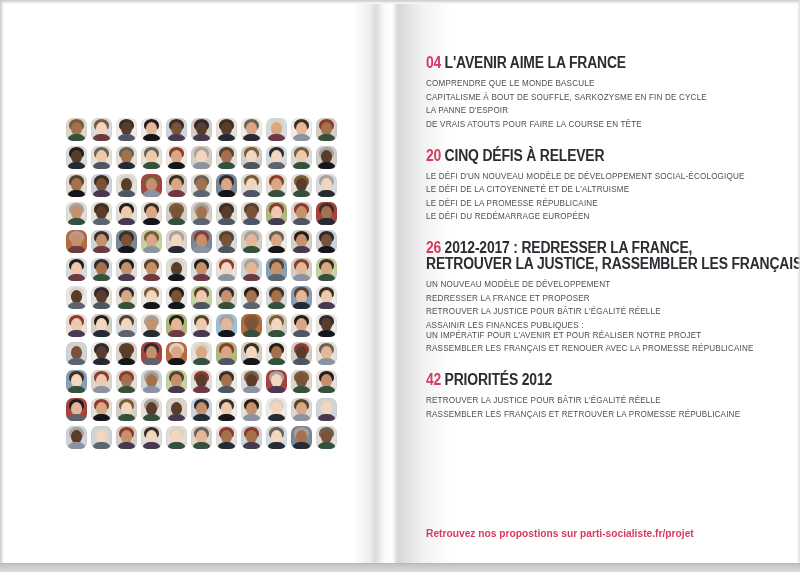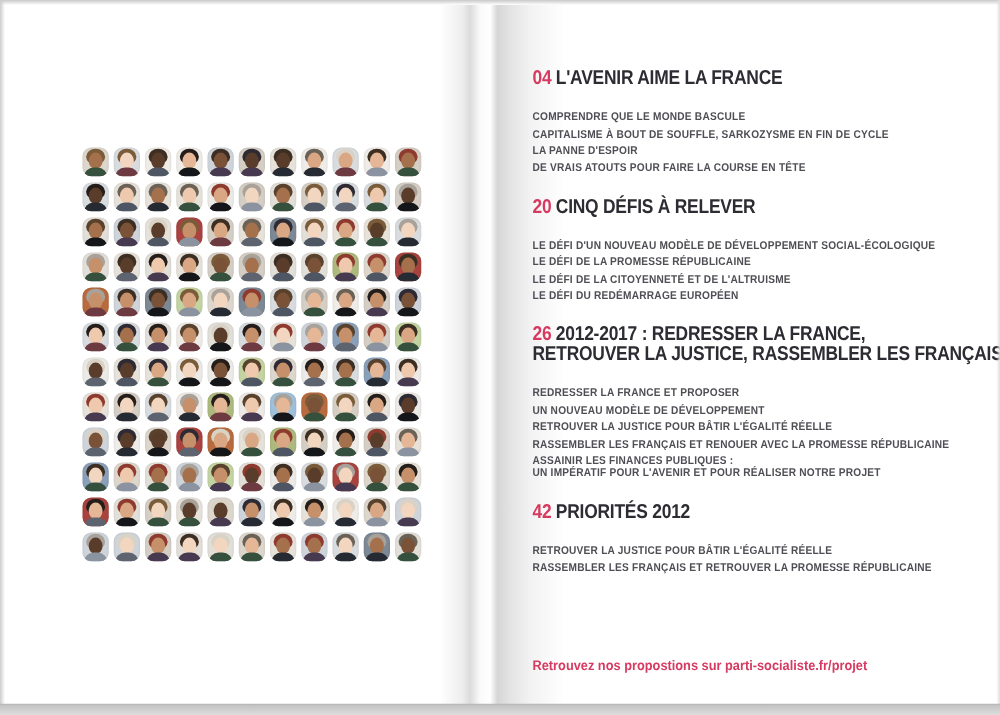--- a/index.html
+++ b/index.html
@@ -48,21 +48,21 @@
   .tile .shirt{position:absolute;bottom:-1px;left:1px;width:19px;height:8px;
     border-radius:8px 8px 0 0;background:var(--shirt);}
 
   
   .toc{position:absolute;left:426px;top:55px;width:366px;}
   .toc-section{margin-bottom:19px;}
   .head-line{font-weight:bold;font-size:16px;line-height:16px;color:#2c2c32;
     letter-spacing:-0.2px;white-space:nowrap;
     transform:scaleX(0.87);transform-origin:0 50%;}
   .sec-num{color:var(--accent);margin-right:4px;}
-  .sec-items{margin-top:17px;font-weight:bold;}
+  .sec-items{margin-top:7px;}
   .toc-item{margin-bottom:3.5px;}
   .item-line{font-size:9px;line-height:10px;color:#4e4e54;letter-spacing:0.2px;
     white-space:nowrap;transform:scaleX(0.9);transform-origin:0 50%;}
 
   .footer{position:absolute;left:426px;top:527px;
     font-size:11px;line-height:12px;font-weight:bold;color:var(--accent);
     white-space:nowrap;transform:scaleX(0.93);transform-origin:0 50%;cursor:pointer;}
 </style>
 </head>
 <body style="--accent: #d63a60;">
@@ -755,49 +755,49 @@
             </div>
           </div>
         </div>
         <div class="toc-section">
           <div class="head-line"><span class="sec-num">20</span>CINQ DÉFIS À RELEVER</div>
           <div class="sec-items">
             <div class="toc-item">
               <div class="item-line">LE DÉFI D'UN NOUVEAU MODÈLE DE DÉVELOPPEMENT SOCIAL-ÉCOLOGIQUE</div>
             </div>
             <div class="toc-item">
+              <div class="item-line">LE DÉFI DE LA CITOYENNETÉ ET DE L'ALTRUISME</div>
+            </div>
+            <div class="toc-item">
               <div class="item-line">LE DÉFI DE LA PROMESSE RÉPUBLICAINE</div>
-            </div>
-            <div class="toc-item">
-              <div class="item-line">LE DÉFI DE LA CITOYENNETÉ ET DE L'ALTRUISME</div>
             </div>
             <div class="toc-item">
               <div class="item-line">LE DÉFI DU REDÉMARRAGE EUROPÉEN</div>
             </div>
           </div>
         </div>
         <div class="toc-section">
           <div class="head-line"><span class="sec-num">26</span>2012-2017 : REDRESSER LA FRANCE,</div>
           <div class="head-line">RETROUVER LA JUSTICE, RASSEMBLER LES FRANÇAIS</div>
           <div class="sec-items">
             <div class="toc-item">
+              <div class="item-line">UN NOUVEAU MODÈLE DE DÉVELOPPEMENT</div>
+            </div>
+            <div class="toc-item">
               <div class="item-line">REDRESSER LA FRANCE ET PROPOSER</div>
             </div>
             <div class="toc-item">
-              <div class="item-line">UN NOUVEAU MODÈLE DE DÉVELOPPEMENT</div>
-            </div>
-            <div class="toc-item">
               <div class="item-line">RETROUVER LA JUSTICE POUR BÂTIR L'ÉGALITÉ RÉELLE</div>
-            </div>
-            <div class="toc-item">
-              <div class="item-line">RASSEMBLER LES FRANÇAIS ET RENOUER AVEC LA PROMESSE RÉPUBLICAINE</div>
             </div>
             <div class="toc-item">
               <div class="item-line">ASSAINIR LES FINANCES PUBLIQUES :</div>
               <div class="item-line">UN IMPÉRATIF POUR L'AVENIR ET POUR RÉALISER NOTRE PROJET</div>
+            </div>
+            <div class="toc-item">
+              <div class="item-line">RASSEMBLER LES FRANÇAIS ET RENOUER AVEC LA PROMESSE RÉPUBLICAINE</div>
             </div>
           </div>
         </div>
         <div class="toc-section">
           <div class="head-line"><span class="sec-num">42</span>PRIORITÉS 2012</div>
           <div class="sec-items">
             <div class="toc-item">
               <div class="item-line">RETROUVER LA JUSTICE POUR BÂTIR L'ÉGALITÉ RÉELLE</div>
             </div>
             <div class="toc-item">

